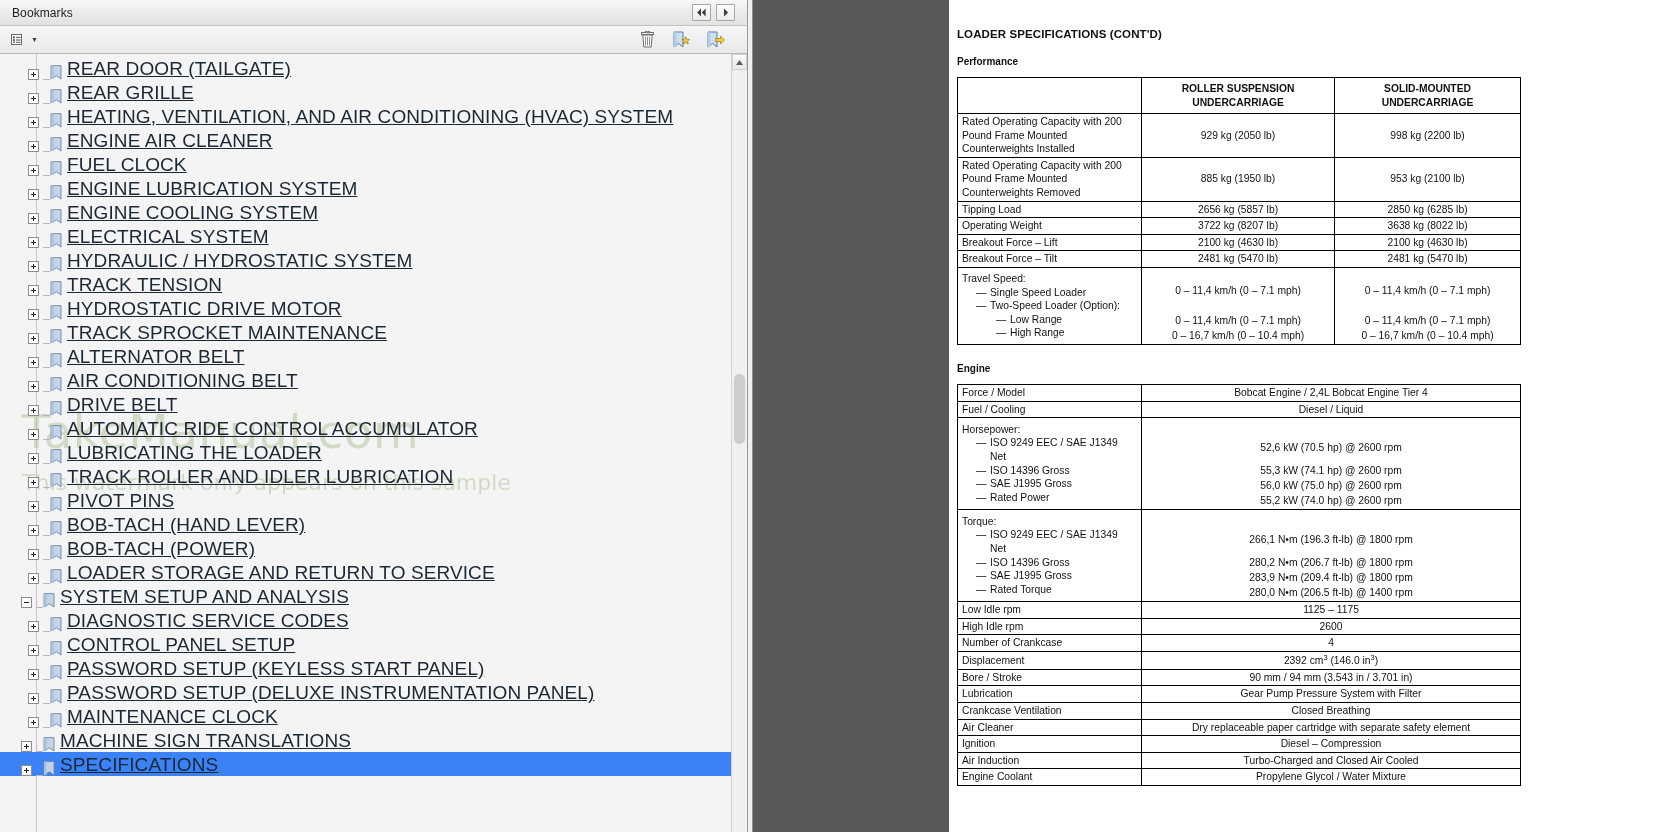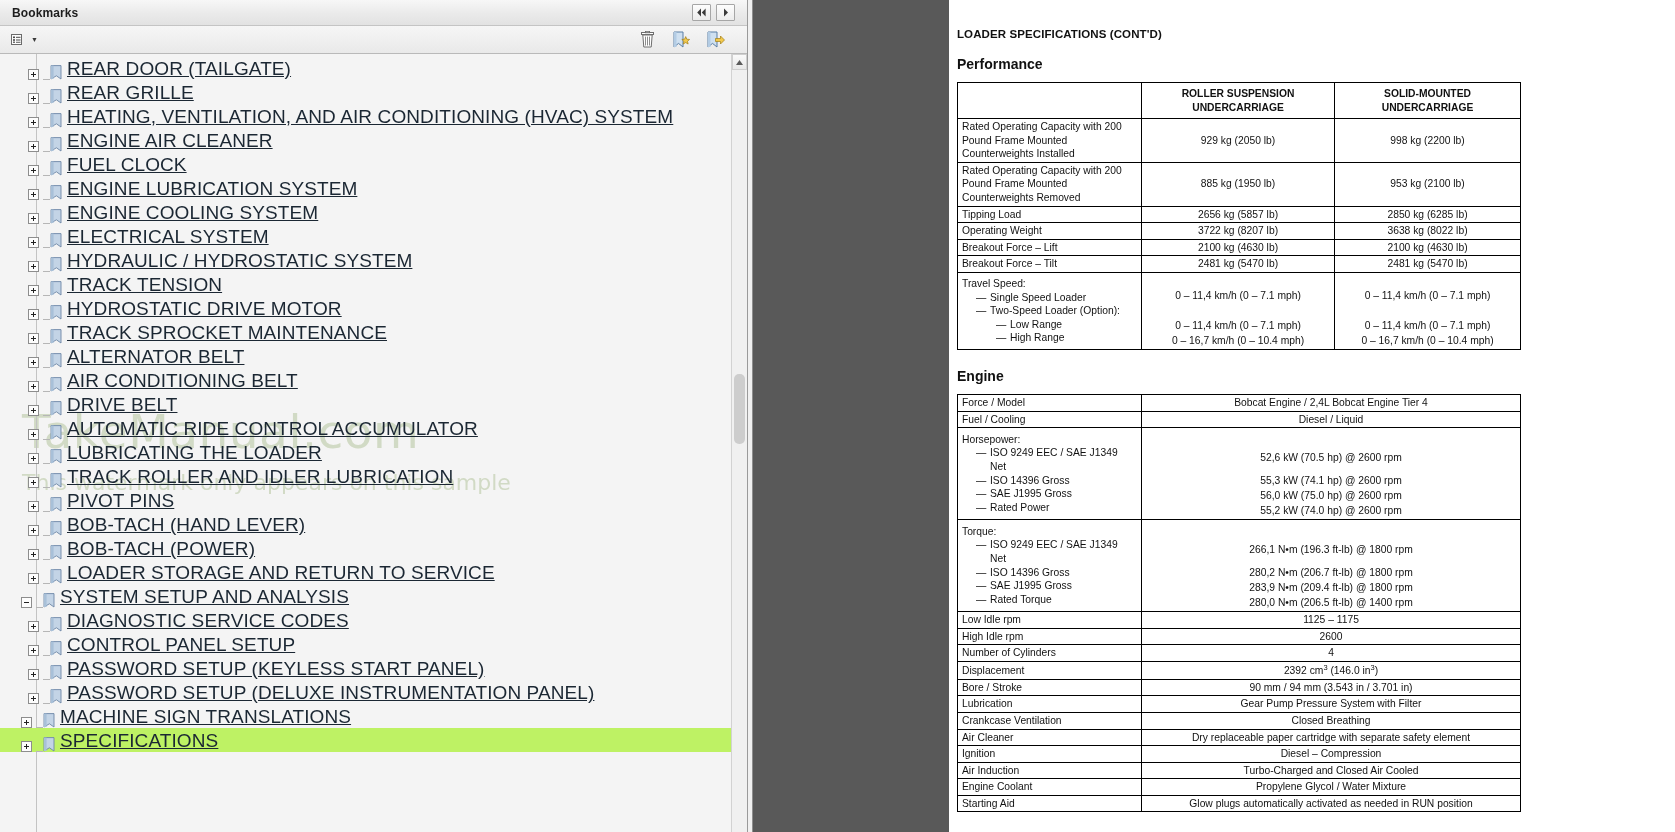--- a/index.html
+++ b/index.html
@@ -21,21 +21,21 @@
     position: relative;
   }
   .bm-header {
     height: 26px; flex: 0 0 26px;
     background: linear-gradient(to bottom,#f7f7f7 0%, #eaeaea 55%, #e2e2e2 100%);
     border-bottom: 1px solid #c4c4c4;
     display: flex; align-items: center; padding: 0 6px;
     position: relative;
   }
   .bm-title {
-    font-size: 12px; font-weight: bold; color: #1d1d1d;
+    font-size: 12px; font-weight: normal; color: #1d1d1d;
     letter-spacing: .1px; padding-left: 6px;
   }
   .bm-header-btns { margin-left: auto; display: flex; gap: 5px; padding-right: 6px; }
   .hdr-btn {
     width: 19px; height: 17px;
     border: 1px solid #a6a6a6;
     background: linear-gradient(to bottom,#fdfdfd,#ececec);
     display: flex; align-items: center; justify-content: center;
     font-size: 8px; color: #333; line-height: 1; cursor: pointer;
     border-radius: 1px;
@@ -84,21 +84,21 @@
 
   .tree { position: relative; z-index: 2; }
   .tree-row {
     display: flex; align-items: flex-end;
     height: 24px; padding-left: 6px;
     font-size: 19px; color: #1b2733;
     white-space: nowrap; cursor: pointer;
     font-family: "Liberation Sans", sans-serif;
     text-decoration: underline;
   }
-  .tree-row.selected { background: #bef264; }
+  .tree-row.selected { background: #3b82f6; }
   .tree-row .lbl { padding-left: 4px; letter-spacing: .1px; }
 
   .expander {
     width: 11px; height: 11px; flex: 0 0 11px;
     border: 1px solid #8d8d8d; background: #fdfdfd;
     position: relative; margin-right: 4px;
     display: inline-block;
   }
   .expander::before {
     content: ""; position: absolute; left: 2px; top: 4px;
@@ -157,21 +157,21 @@
     position: relative; overflow: hidden;
     padding: 28px 36px 0 8px;
     font-family: "Liberation Sans", sans-serif;
     color: #111;
   }
   .doc-title {
     font-size: 11.5px; font-weight: bold; letter-spacing: .1px;
     margin: 0 0 16px 0;
   }
   .sec-title {
-    font-size: 14px; font-weight: bold; margin: 0 0 10px 0;
+    font-size: 10px; font-weight: bold; margin: 0 0 10px 0;
   }
   .sec-title.engine { margin-top: 18px; }
 
   table.spec {
     border-collapse: collapse;
     width: 563px;
     table-layout: fixed;
     border-radius: 19px;
   }
   table.spec td, table.spec th {
@@ -558,20 +558,31 @@
               <span class="expander plus"></span>
               <span class="connector"></span>
               <span style="display: flex;">
                 <svg class="bmicon" viewBox="0 0 13 15">
                   <path d="M1,0.6 L11,0.6 L11,14 L6.4,10.8 L1,14 Z" fill="#c3d4e6" stroke="#6d87a6" stroke-width="0.9"></path>
                   <path d="M1,0.6 L3.6,0.6 L3.6,14 L1,14 Z" fill="#a8c0d8"></path>
                 </svg>
               </span>
               <span class="lbl">PASSWORD SETUP (DELUXE INSTRUMENTATION PANEL)</span>
             </div>
+            <div class="tree-row indent-1">
+              <span class="expander plus"></span>
+              <span class="connector"></span>
+              <span style="display: flex;">
+                <svg class="bmicon" viewBox="0 0 13 15">
+                  <path d="M1,0.6 L11,0.6 L11,14 L6.4,10.8 L1,14 Z" fill="#c3d4e6" stroke="#6d87a6" stroke-width="0.9"></path>
+                  <path d="M1,0.6 L3.6,0.6 L3.6,14 L1,14 Z" fill="#a8c0d8"></path>
+                </svg>
+              </span>
+              <span class="lbl">MAINTENANCE CLOCK</span>
+            </div>
             <div class="tree-row indent-0">
               <span class="expander plus"></span>
               <span class="connector"></span>
               <span style="display: flex;">
                 <svg class="bmicon" viewBox="0 0 13 15">
                   <path d="M1,0.6 L11,0.6 L11,14 L6.4,10.8 L1,14 Z" fill="#c3d4e6" stroke="#6d87a6" stroke-width="0.9"></path>
                   <path d="M1,0.6 L3.6,0.6 L3.6,14 L1,14 Z" fill="#a8c0d8"></path>
                 </svg>
               </span>
               <span class="lbl">MACHINE SIGN TRANSLATIONS</span>
@@ -707,21 +718,21 @@
           </tr>
           <tr>
             <td class="lab">Low Idle rpm</td>
             <td class="val">1125 – 1175</td>
           </tr>
           <tr>
             <td class="lab">High Idle rpm</td>
             <td class="val">2600</td>
           </tr>
           <tr>
-            <td class="lab">Number of Cylinders</td>
+            <td class="lab">Number of Crankcase</td>
             <td class="val">4</td>
           </tr>
           <tr>
             <td class="lab">Displacement</td>
             <td class="val">2392 cm<sup>3</sup> (146.0 in<sup>3</sup>)</td>
           </tr>
           <tr>
             <td class="lab">Bore / Stroke</td>
             <td class="val">90 mm / 94 mm (3.543 in / 3.701 in)</td>
           </tr>
@@ -741,22 +752,18 @@
             <td class="lab">Ignition</td>
             <td class="val">Diesel – Compression</td>
           </tr>
           <tr>
             <td class="lab">Air Induction</td>
             <td class="val">Turbo-Charged and Closed Air Cooled</td>
           </tr>
           <tr>
             <td class="lab">Engine Coolant</td>
             <td class="val">Propylene Glycol / Water Mixture</td>
-          </tr>
-          <tr>
-            <td class="lab">Starting Aid</td>
-            <td class="val">Glow plugs automatically activated as needed in RUN position</td>
           </tr>
         </tbody>
     </table>
   </div>
 
 </div>
 
 </body></html>

